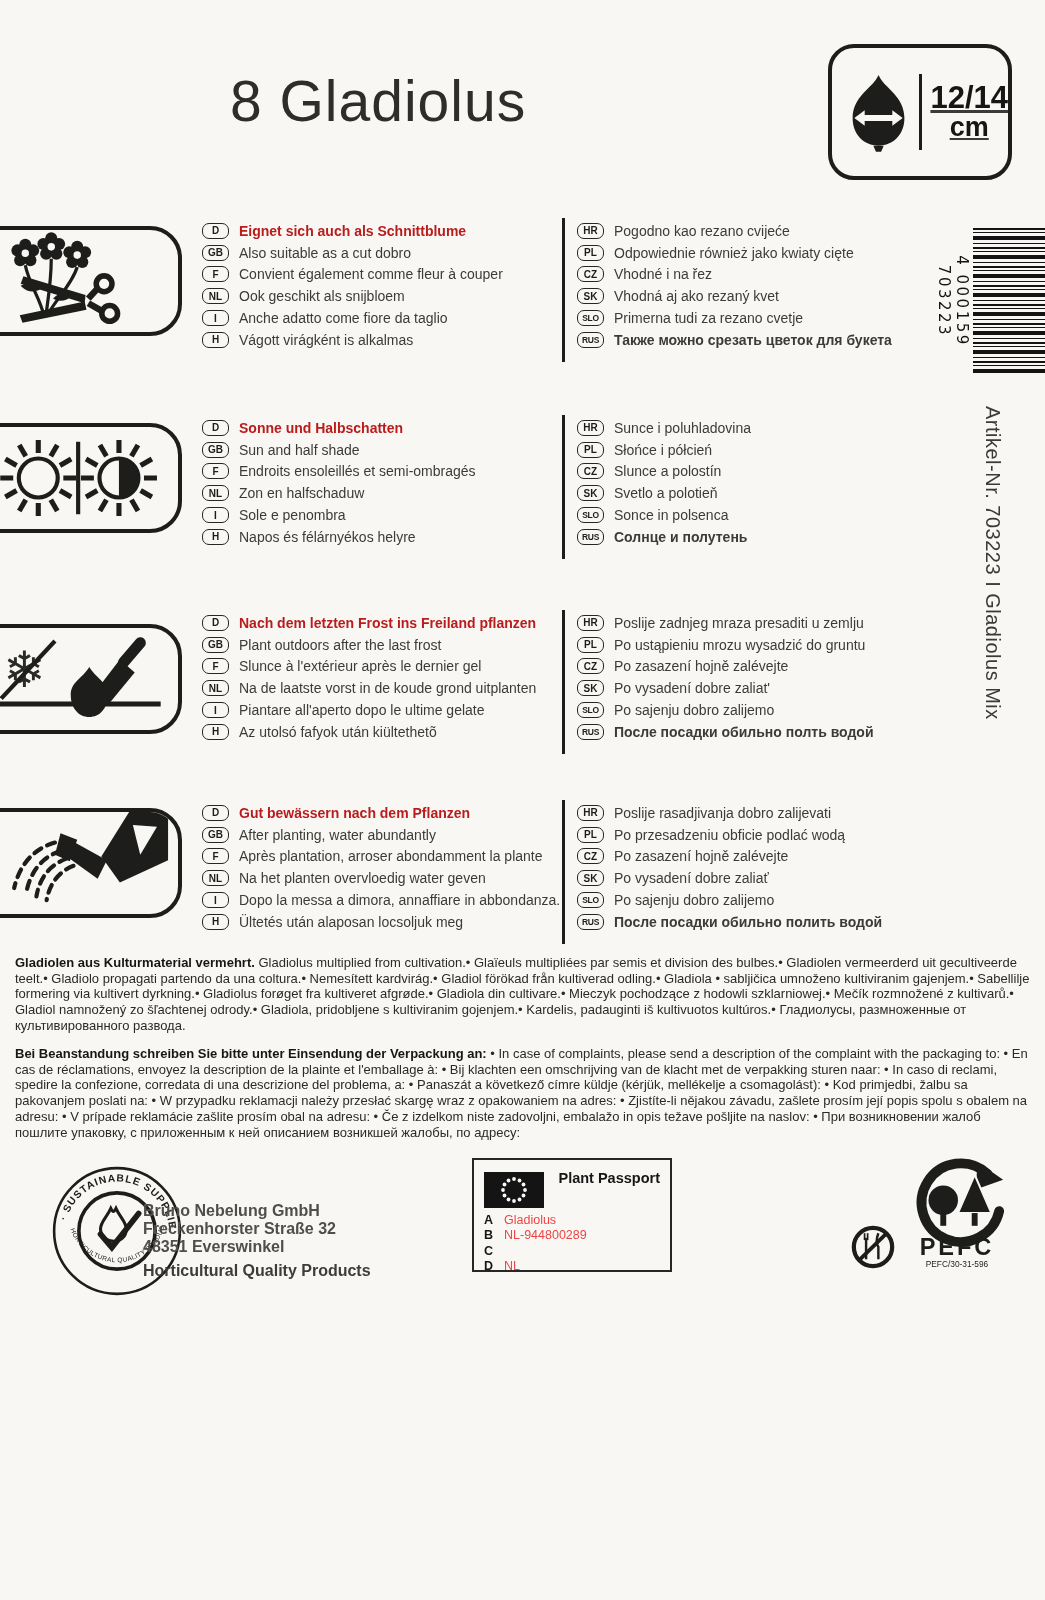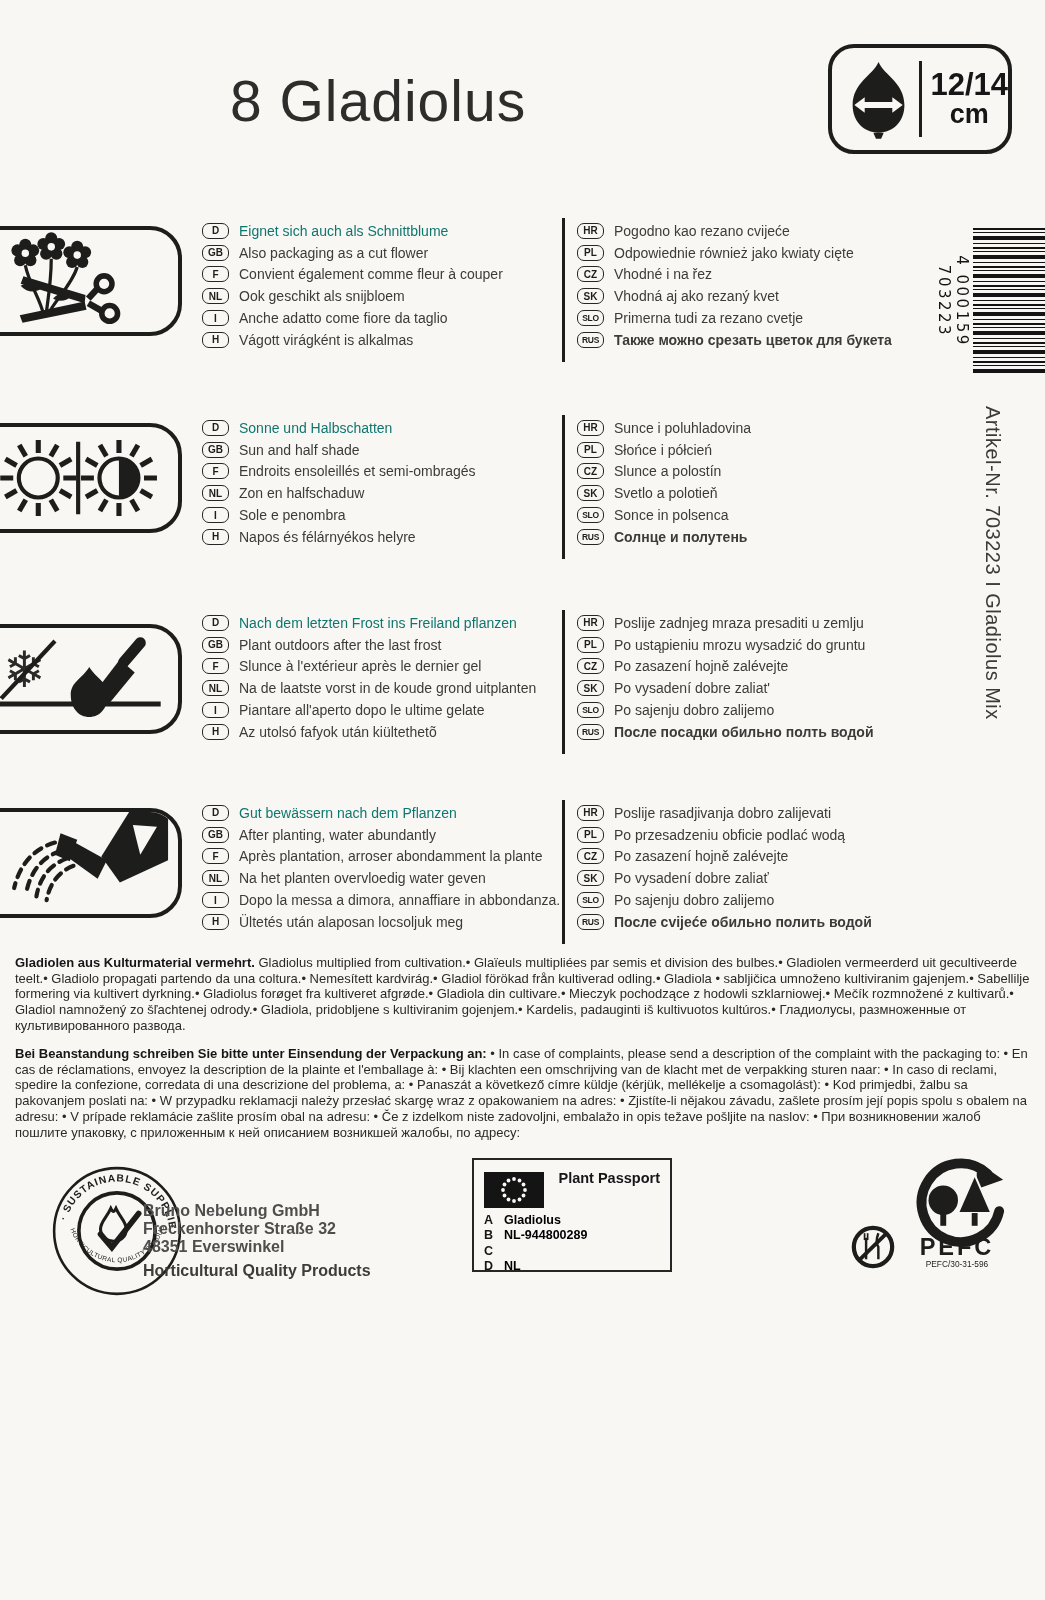--- a/index.html
+++ b/index.html
@@ -3,23 +3,23 @@
 <meta charset="utf-8">
 <style>
   html,body{margin:0;padding:0;}
   body{
     width:1045px;height:1600px;position:relative;overflow:hidden;
     background:#f8f7f4;font-family:"Liberation Sans",sans-serif;color:#3b3b3a;
   }
   
   .title{position:absolute;left:210px;top:68px;font-size:57px;font-weight:300;
     color:#2d2d2c;letter-spacing:1px;margin-left:20px;}
-  .size-box{position:absolute;left:828px;top:44px;width:184px;height:110px;
+  .size-box{position:absolute;left:828px;top:44px;width:184px;height:136px;
     border:4px solid #1d1d1b;border-radius:26px;display:flex;align-items:center;
-    box-sizing:border-box;background:#f8f7f4;}
+    box-sizing:border-box;background:#f8f7f4;text-decoration:underline;}
   .size-box .vdiv{width:4px;height:76px;background:#1d1d1b;margin:0 8px 0 6px;}
   .size-text{display:flex;flex-direction:column;align-items:center;line-height:1.02;
     font-weight:700;color:#161616;}
   .size-text .sz{font-size:31px;}
   .size-text .un{font-size:27px;}
   
   .barcode-wrap{position:absolute;left:920px;top:243px;width:146px;height:116px;
     transform:rotate(90deg);transform-origin:center;display:flex;flex-direction:column;}
   .barcode-bars{height:84px;width:146px;
     background:repeating-linear-gradient(90deg,#141414 0 2px,transparent 2px 4px,
@@ -38,38 +38,38 @@
   .col{position:absolute;top:14px;}
   .col.left{left:202px;}
   .col.right{left:577px;}
   .col-divider{position:absolute;left:562px;top:12px;width:2.5px;height:144px;background:#1d1d1b;}
   .row{display:flex;align-items:center;height:21.8px;}
   .badge{box-sizing:border-box;min-width:27px;padding:0 3px;height:16px;margin-right:10px;
     border:1.8px solid #262626;border-radius:7px;font-size:10px;font-weight:700;color:#1d1d1b;
     display:flex;align-items:center;justify-content:center;flex:0 0 auto;}
   .badge.len3{font-size:8.5px;letter-spacing:-.3px;}
   .txt{font-size:14px;color:#3b3b3a;white-space:nowrap;}
-  .row.bold .txt{font-weight:400;color:#0f766e;}
+  .row.bold .txt{font-weight:700;color:#b91c1c;}
   .row.rus .txt{font-weight:600;}
   
   .para{position:absolute;left:15px;width:1016px;font-size:13px;line-height:15.7px;color:#2a2a29;}
   .para .lead{font-weight:700;color:#161616;}
   #para1{top:955px;}
   #para2{top:1046px;}
   
   .address{position:absolute;left:143px;top:1202px;font-size:16px;line-height:18px;
     font-weight:700;color:#4e4e4d;}
   .tagline{position:absolute;left:143px;top:1262px;font-size:16px;font-weight:700;color:#3c3c3b;}
   .passport{position:absolute;left:472px;top:1158px;width:200px;height:114px;
     border:2px solid #262626;box-sizing:border-box;padding:12px 10px;background:#f8f7f4;}
   .pp-title{position:absolute;right:10px;top:10px;font-size:14.5px;font-weight:700;color:#161616;}
   .pp-rows{position:absolute;left:10px;top:52px;}
   .pp-row{display:flex;height:15.5px;align-items:center;font-size:12.5px;}
   .pp-key{width:20px;font-weight:700;color:#161616;}
-  .pp-val{color:#000000;font-weight:bold;}
+  .pp-val{color:#ef4444;}
   .svg-abs{position:absolute;}
 </style>
 </head>
 <body>
 
 <div class="title">8 Gladiolus</div>
 
 <div class="size-box">
   <svg width="82" height="94" viewBox="0 0 80 92" style="margin-left:12px;">
     <path d="M40,3 C33,19 10,27 10,53 C10,72 23,85 40,85 C57,85 70,72 70,53 C70,27 47,19 40,3 Z" fill="#1d1d1b"></path>
@@ -137,21 +137,21 @@
       </g>
     </svg>
   </div>
   <div class="col left">
       <div class="row bold">
         <span class="badge">D</span>
         <span class="txt">Eignet sich auch als Schnittblume</span>
       </div>
       <div class="row">
         <span class="badge">GB</span>
-        <span class="txt">Also packaging as a cut flower</span>
+        <span class="txt">Also suitable as a cut dobro</span>
       </div>
       <div class="row">
         <span class="badge">F</span>
         <span class="txt">Convient également comme fleur à couper</span>
       </div>
       <div class="row">
         <span class="badge">NL</span>
         <span class="txt">Ook geschikt als snijbloem</span>
       </div>
       <div class="row">
@@ -411,21 +411,21 @@
       <div class="row">
         <span class="badge">SK</span>
         <span class="txt">Po vysadení dobre zaliať</span>
       </div>
       <div class="row">
         <span class="badge len3">SLO</span>
         <span class="txt">Po sajenju dobro zalijemo</span>
       </div>
       <div class="row rus">
         <span class="badge len3">RUS</span>
-        <span class="txt">После cvijeće обильно полить водой</span>
+        <span class="txt">После посадки обильно полить водой</span>
       </div>
     </div>
 </div>
 
 <div class="para" id="para1">
   <span class="lead">Gladiolen aus Kulturmaterial vermehrt.</span><span> Gladiolus multiplied from cultivation.• Glaïeuls multipliées par semis et division des bulbes.• Gladiolen vermeerderd uit gecultiveerde teelt.• Gladiolo propagati partendo da una coltura.• Nemesített kardvirág.• Gladiol förökad från kultiverad odling.• Gladiola • sabljičica umnoženo kultiviranim gajenjem.• Sabellilje formering via kultivert dyrkning.• Gladiolus forøget fra kultiveret afgrøde.• Gladiola din cultivare.• Mieczyk pochodzące z hodowli szklarniowej.• Mečík rozmnožené z kultivarů.• Gladiol namnožený zo šľachtenej odrody.• Gladiola, pridobljene s kultiviranim gojenjem.• Kardelis, padauginti iš kultivuotos kultúros.• Гладиолусы, размноженные от культивированного развода.</span>
 </div>
 <div class="para" id="para2">
   <span class="lead">Bei Beanstandung schreiben Sie bitte unter Einsendung der Verpackung an:</span><span> • In case of complaints, please send a description of the complaint with the packaging to: • En cas de réclamations, envoyez la description de la plainte et l'emballage à: • Bij klachten een omschrijving van de klacht met de verpakking sturen naar: • In caso di reclami, spedire la confezione, corredata di una descrizione del problema, a: • Panaszát a következő címre küldje (kérjük, mellékelje a csomagolást): • Kod primjedbi, žalbu sa pakovanjem poslati na: • W przypadku reklamacji należy przesłać skargę wraz z opakowaniem na adres: • Zjistíte-li nějakou závadu, zašlete prosím její popis spolu s obalem na adresu: • V prípade reklamácie zašlite prosím obal na adresu: • Če z izdelkom niste zadovoljni, embalažo in opis težave pošljite na naslov: • При возникновении жалоб пошлите упаковку, с приложенным к ней описанием возникшей жалобы, по адресу:</span>
 </div>

